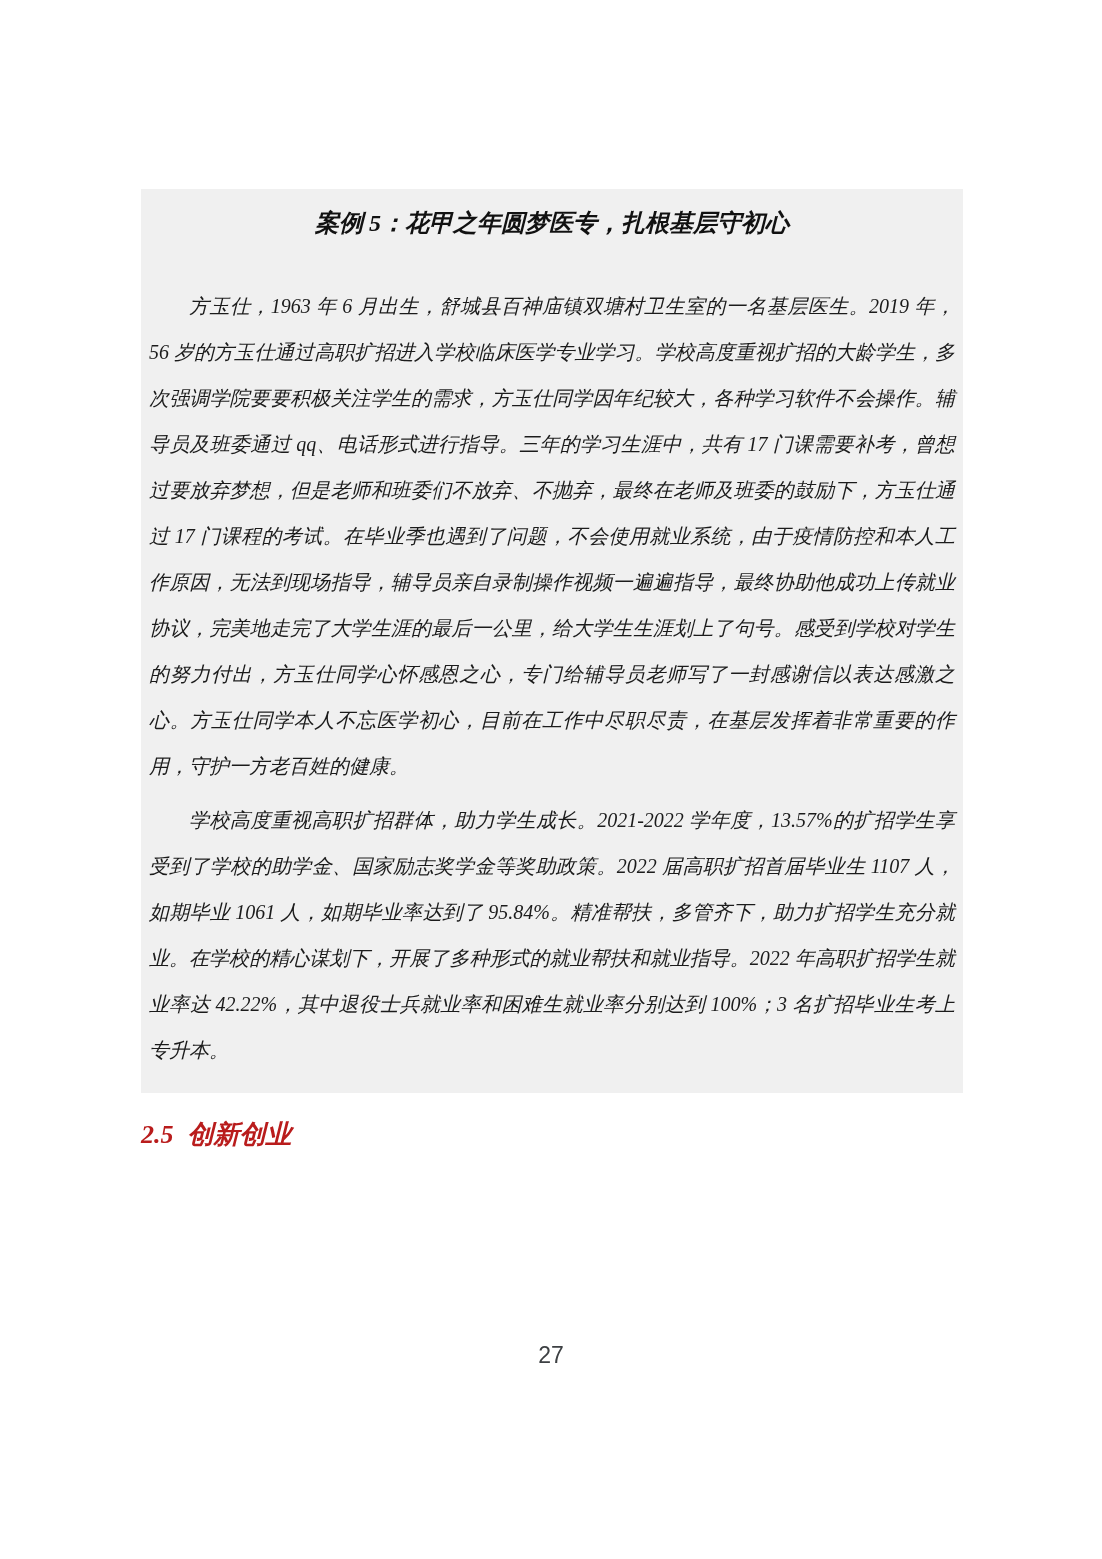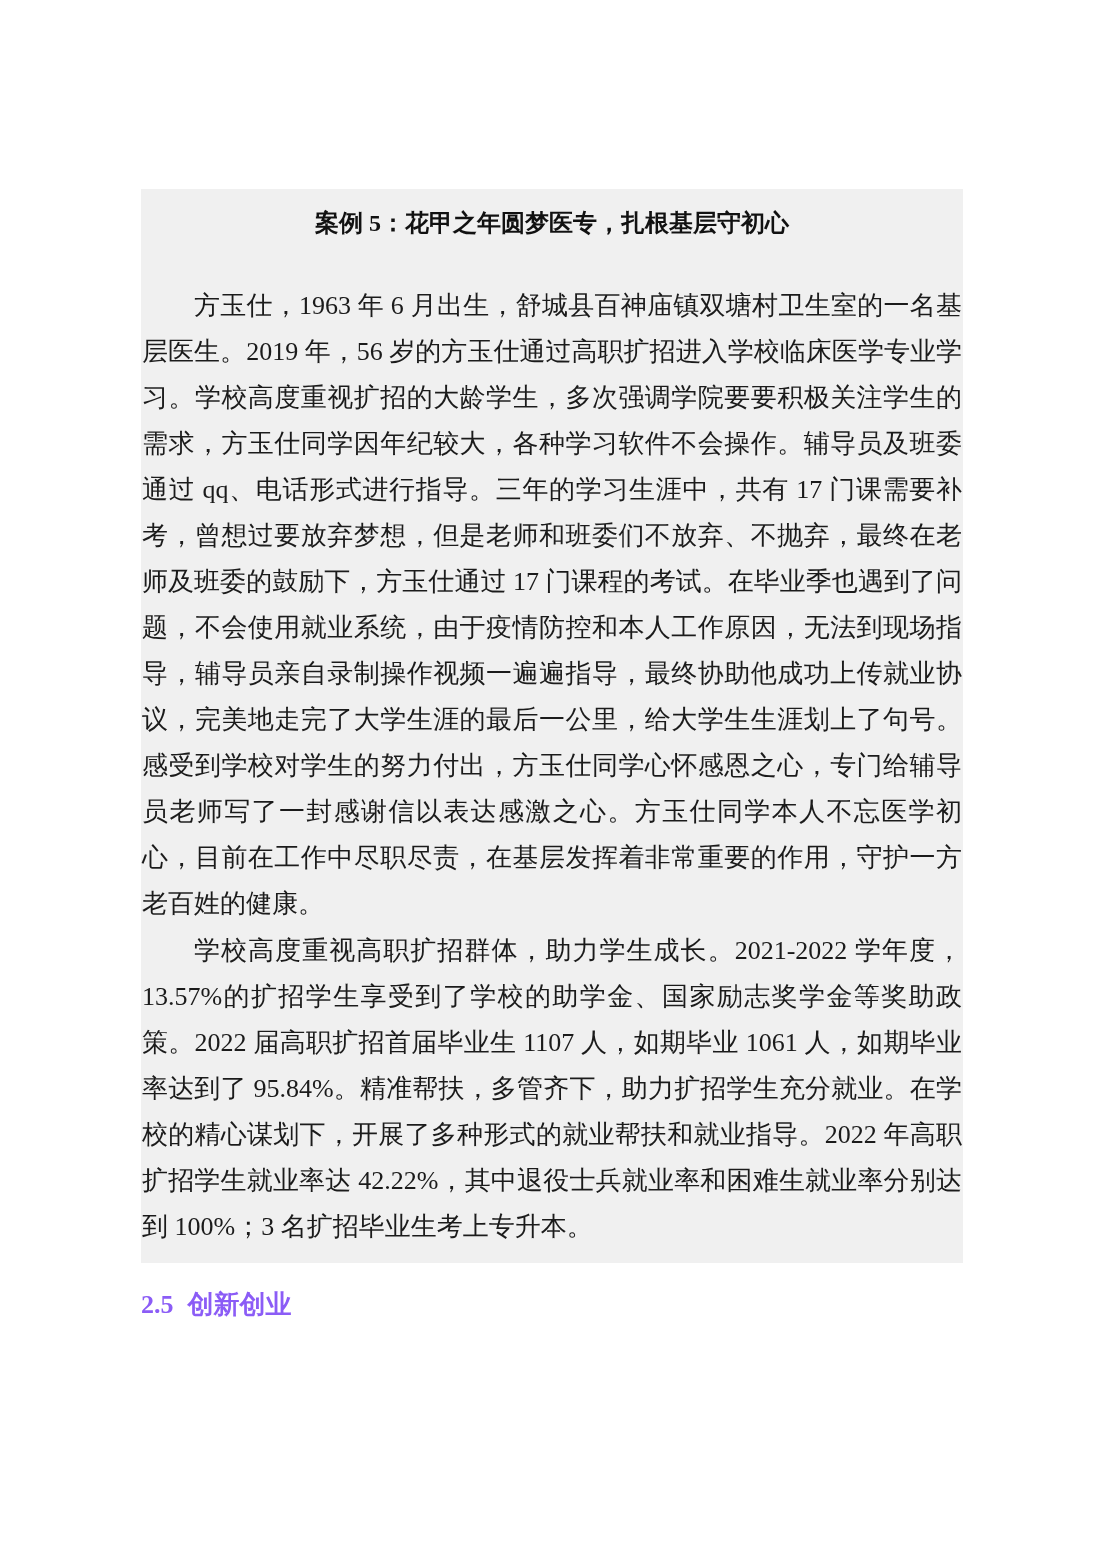--- a/index.html
+++ b/index.html
@@ -14,47 +14,48 @@
     background: #ffffff;
     font-family: "Liberation Serif", "DejaVu Serif", serif;
     color: #1b1b1b;
     overflow: hidden;
   }
   .content {
     position: absolute;
     left: 141px;
     top: 189px;
     width: 822px;
+    font-style: italic;
   }
   .case-box {
     background: #f0f0f0;
     padding: 14px 0 12px 0;
   }
   .case-title {
     margin: 0 0 40px 0;
     font-size: 24px;
     font-weight: bold;
     text-align: center;
     line-height: 40px;
     color: #111111;
   }
   .case-para {
-    margin: 1px;
-    font-size: 26px;
+    margin: 8px;
+    font-size: 20px;
     line-height: 46px;
     text-align: justify;
     text-indent: 2em;
     color: #1b1b1b;
   }
   .section-heading {
     margin: 22px 0 0 0;
     font-size: 26px;
     font-weight: bold;
     line-height: 40px;
-    color: #8b5cf6;
+    color: #b91c1c;
   }
   .section-heading .num {
     margin-right: 14px;
   }
   .section-para {
     margin: 18px 0 0 0;
     font-size: 24px;
     line-height: 53px;
     letter-spacing: 3px;
     text-align: justify;
@@ -86,14 +87,15 @@
       <p class="case-para">学校高度重视高职扩招群体，助力学生成长。2021-2022 学年度，13.57%的扩招学生享受到了学校的助学金、国家励志奖学金等奖助政策。2022 届高职扩招首届毕业生 1107 人，如期毕业 1061 人，如期毕业率达到了 95.84%。精准帮扶，多管齐下，助力扩招学生充分就业。在学校的精心谋划下，开展了多种形式的就业帮扶和就业指导。2022 年高职扩招学生就业率达 42.22%，其中退役士兵就业率和困难生就业率分别达到 100%；3 名扩招毕业生考上专升本。</p>
     </section>
 
     <h1 class="section-heading">
       <span class="num">2.5</span><span>创新创业</span>
     </h1>
 
 
   </div>
 
+  <div class="page-number">27</div>
 
 </div>
 
 </body></html>

